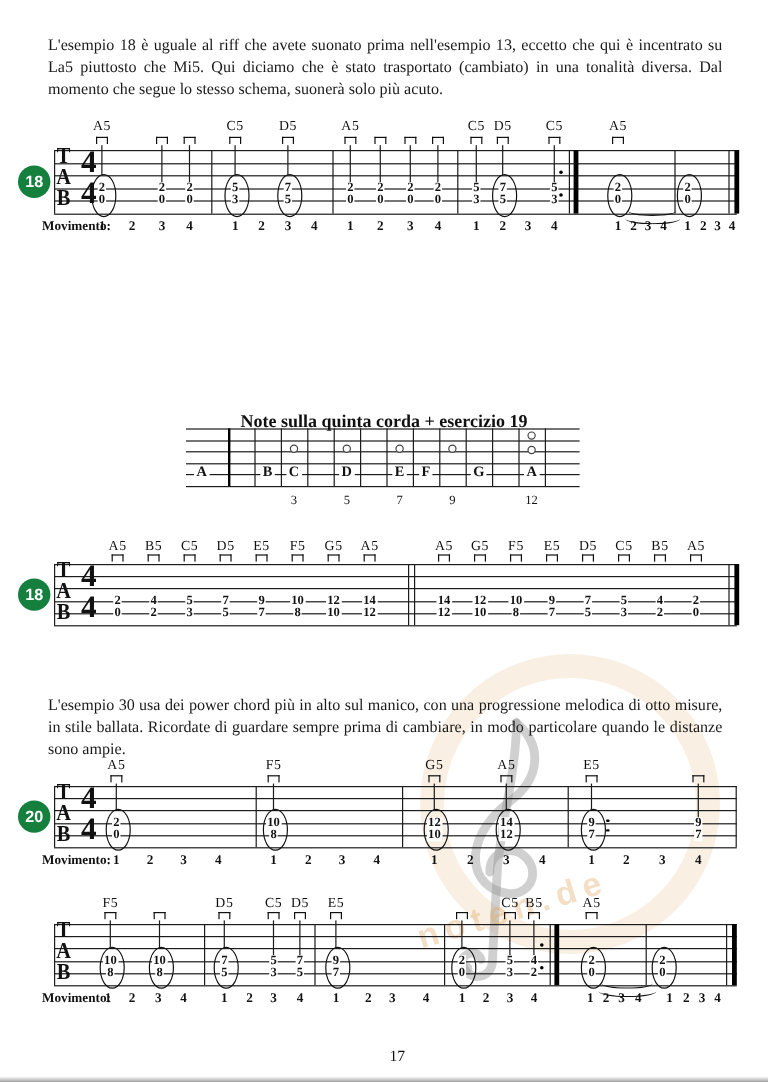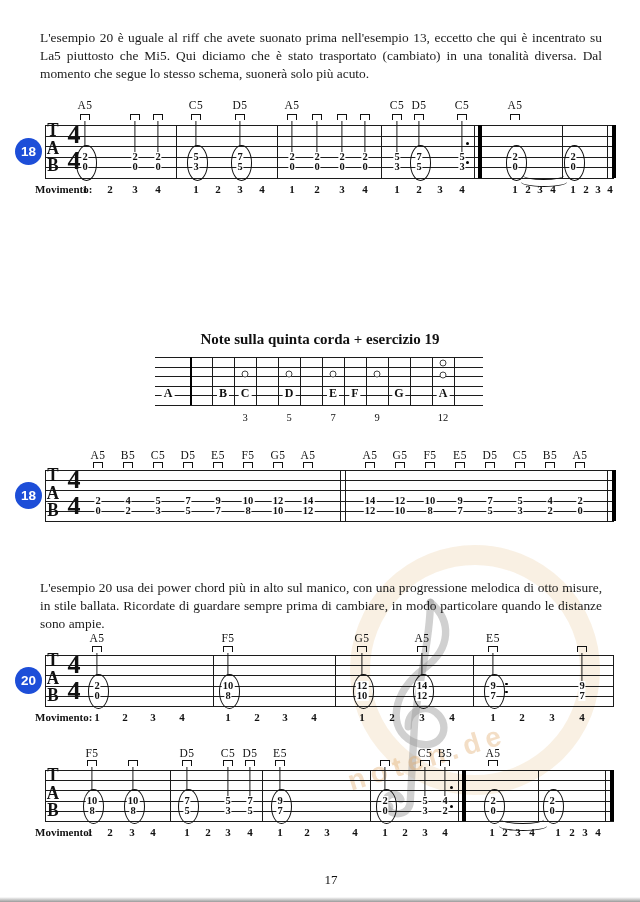--- a/index.html
+++ b/index.html
@@ -5,21 +5,21 @@
   html,body{margin:0;padding:0;background:#fff;}
   #page{position:relative;width:640px;height:902px;background:#fff;overflow:hidden;
         font-family:"Liberation Serif", serif;color:#111;}
   .para{position:absolute;left:40px;width:562px;font-size:13.4px;line-height:1.34;
         text-align:justify;color:#1a1a1a;}
   .heading{position:absolute;left:0;width:640px;text-align:center;font-weight:bold;font-size:15px;}
   .pagenum{position:absolute;left:0;width:640px;text-align:center;font-size:13px;}
   .hline{position:absolute;height:1px;background:#1c1c1c;}
   .vline{position:absolute;width:1.2px;background:#1c1c1c;}
   .thick{width:4.2px;background:#000;}
-  .badge{position:absolute;width:27px;height:27px;border-radius:50%;background:#1d4ed8;color:#fff;
+  .badge{position:absolute;width:27px;height:27px;border-radius:50%;background:#15803d;color:#fff;
          font-family:"Liberation Sans",sans-serif;font-weight:bold;font-size:13.5px;
          display:flex;align-items:center;justify-content:center;}
   .clefletter{position:absolute;font-weight:bold;font-size:17px;line-height:16px;
          transform:translateX(-50%) scaleY(1.12);}
   .tsnum{position:absolute;font-weight:bold;font-size:26px;line-height:24px;transform:translateX(-50%);}
   .chord{position:absolute;font-size:11.5px;transform:translateX(-50%);letter-spacing:0.5px;}
   .stroke{position:absolute;width:8px;height:4.5px;border:1.5px solid #111;border-bottom:none;
          transform:translateX(-50%);}
   .stem{position:absolute;width:1.2px;background:#1c1c1c;transform:translateX(-50%);}
   .tabnum{position:absolute;font-weight:bold;font-size:10.5px;line-height:10px;background:#fff;
@@ -50,24 +50,24 @@
   <div class="wm-ring" style="left:350px;top:545px;width:210px;height:210px;"></div>
   <svg class="layer" style="left:368px;top:596px;" width="110" height="232" viewBox="0 0 100 220">
     <g fill="none" stroke="rgba(150,150,150,0.45)" stroke-width="7" stroke-linecap="round">
       <path d="M57 6 C57 42 46 80 42 120 L38 194 C38 208 20 211 15 199 C11 189 25 183 29 193"></path>
       <path d="M57 6 C78 24 76 50 52 68 C20 92 16 126 40 138 C63 149 78 128 65 113 C54 101 35 108 36 124"></path>
     </g>
     <circle cx="17" cy="200" r="5" fill="rgba(150,150,150,0.45)"></circle>
   </svg>
   <div class="wm-text" style="left:345px;top:742px;">noten.de</div>
 
-  <p class="para" style="top:16px;">L'esempio 20 è uguale al riff che avete suonato prima nell'esempio 13, eccetto che qui è incentrato su La5 piuttosto che Mi5. Qui diciamo che è stato trasportato (cambiato) in una tonalità diversa. Dal momento che segue lo stesso schema, suonerà solo più acuto.</p>
-  <p class="para" style="top:566px;">L'esempio 20 usa dei power chord più in alto sul manico, con una progressione melodica di otto misure, in stile ballata. Ricordate di guardare sempre prima di cambiare, in modo particolare quando le distanze sono ampie.</p>
-
-  <div class="heading" style="top:331px;">Note sulla quinta corda + esercizio 19</div>
+  <p class="para" style="top:16px;">L'esempio 18 è uguale al riff che avete suonato prima nell'esempio 13, eccetto che qui è incentrato su La5 piuttosto che Mi5. Qui diciamo che è stato trasportato (cambiato) in una tonalità diversa. Dal momento che segue lo stesso schema, suonerà solo più acuto.</p>
+  <p class="para" style="top:566px;">L'esempio 30 usa dei power chord più in alto sul manico, con una progressione melodica di otto misure, in stile ballata. Ricordate di guardare sempre prima di cambiare, in modo particolare quando le distanze sono ampie.</p>
+
+  <div class="heading" style="top:344px;">Note sulla quinta corda + esercizio 19</div>
 
   <div id="fretboard">
       <div class="hline" style="left: 155px; top: 357px; width: 328px;"></div>
       <div class="hline" style="left: 155px; top: 366.6px; width: 328px;"></div>
       <div class="hline" style="left: 155px; top: 376.2px; width: 328px;"></div>
       <div class="hline" style="left: 155px; top: 385.8px; width: 328px;"></div>
       <div class="hline" style="left: 155px; top: 395.4px; width: 328px;"></div>
       <div class="hline" style="left: 155px; top: 405px; width: 328px;"></div>
       <div class="vline" style="left: 190px; top: 357px; height: 48px; width: 2px; background: rgb(0, 0, 0);"></div>
       <div class="vline" style="left: 212px; top: 357px; height: 48px; width: 1px;"></div>

